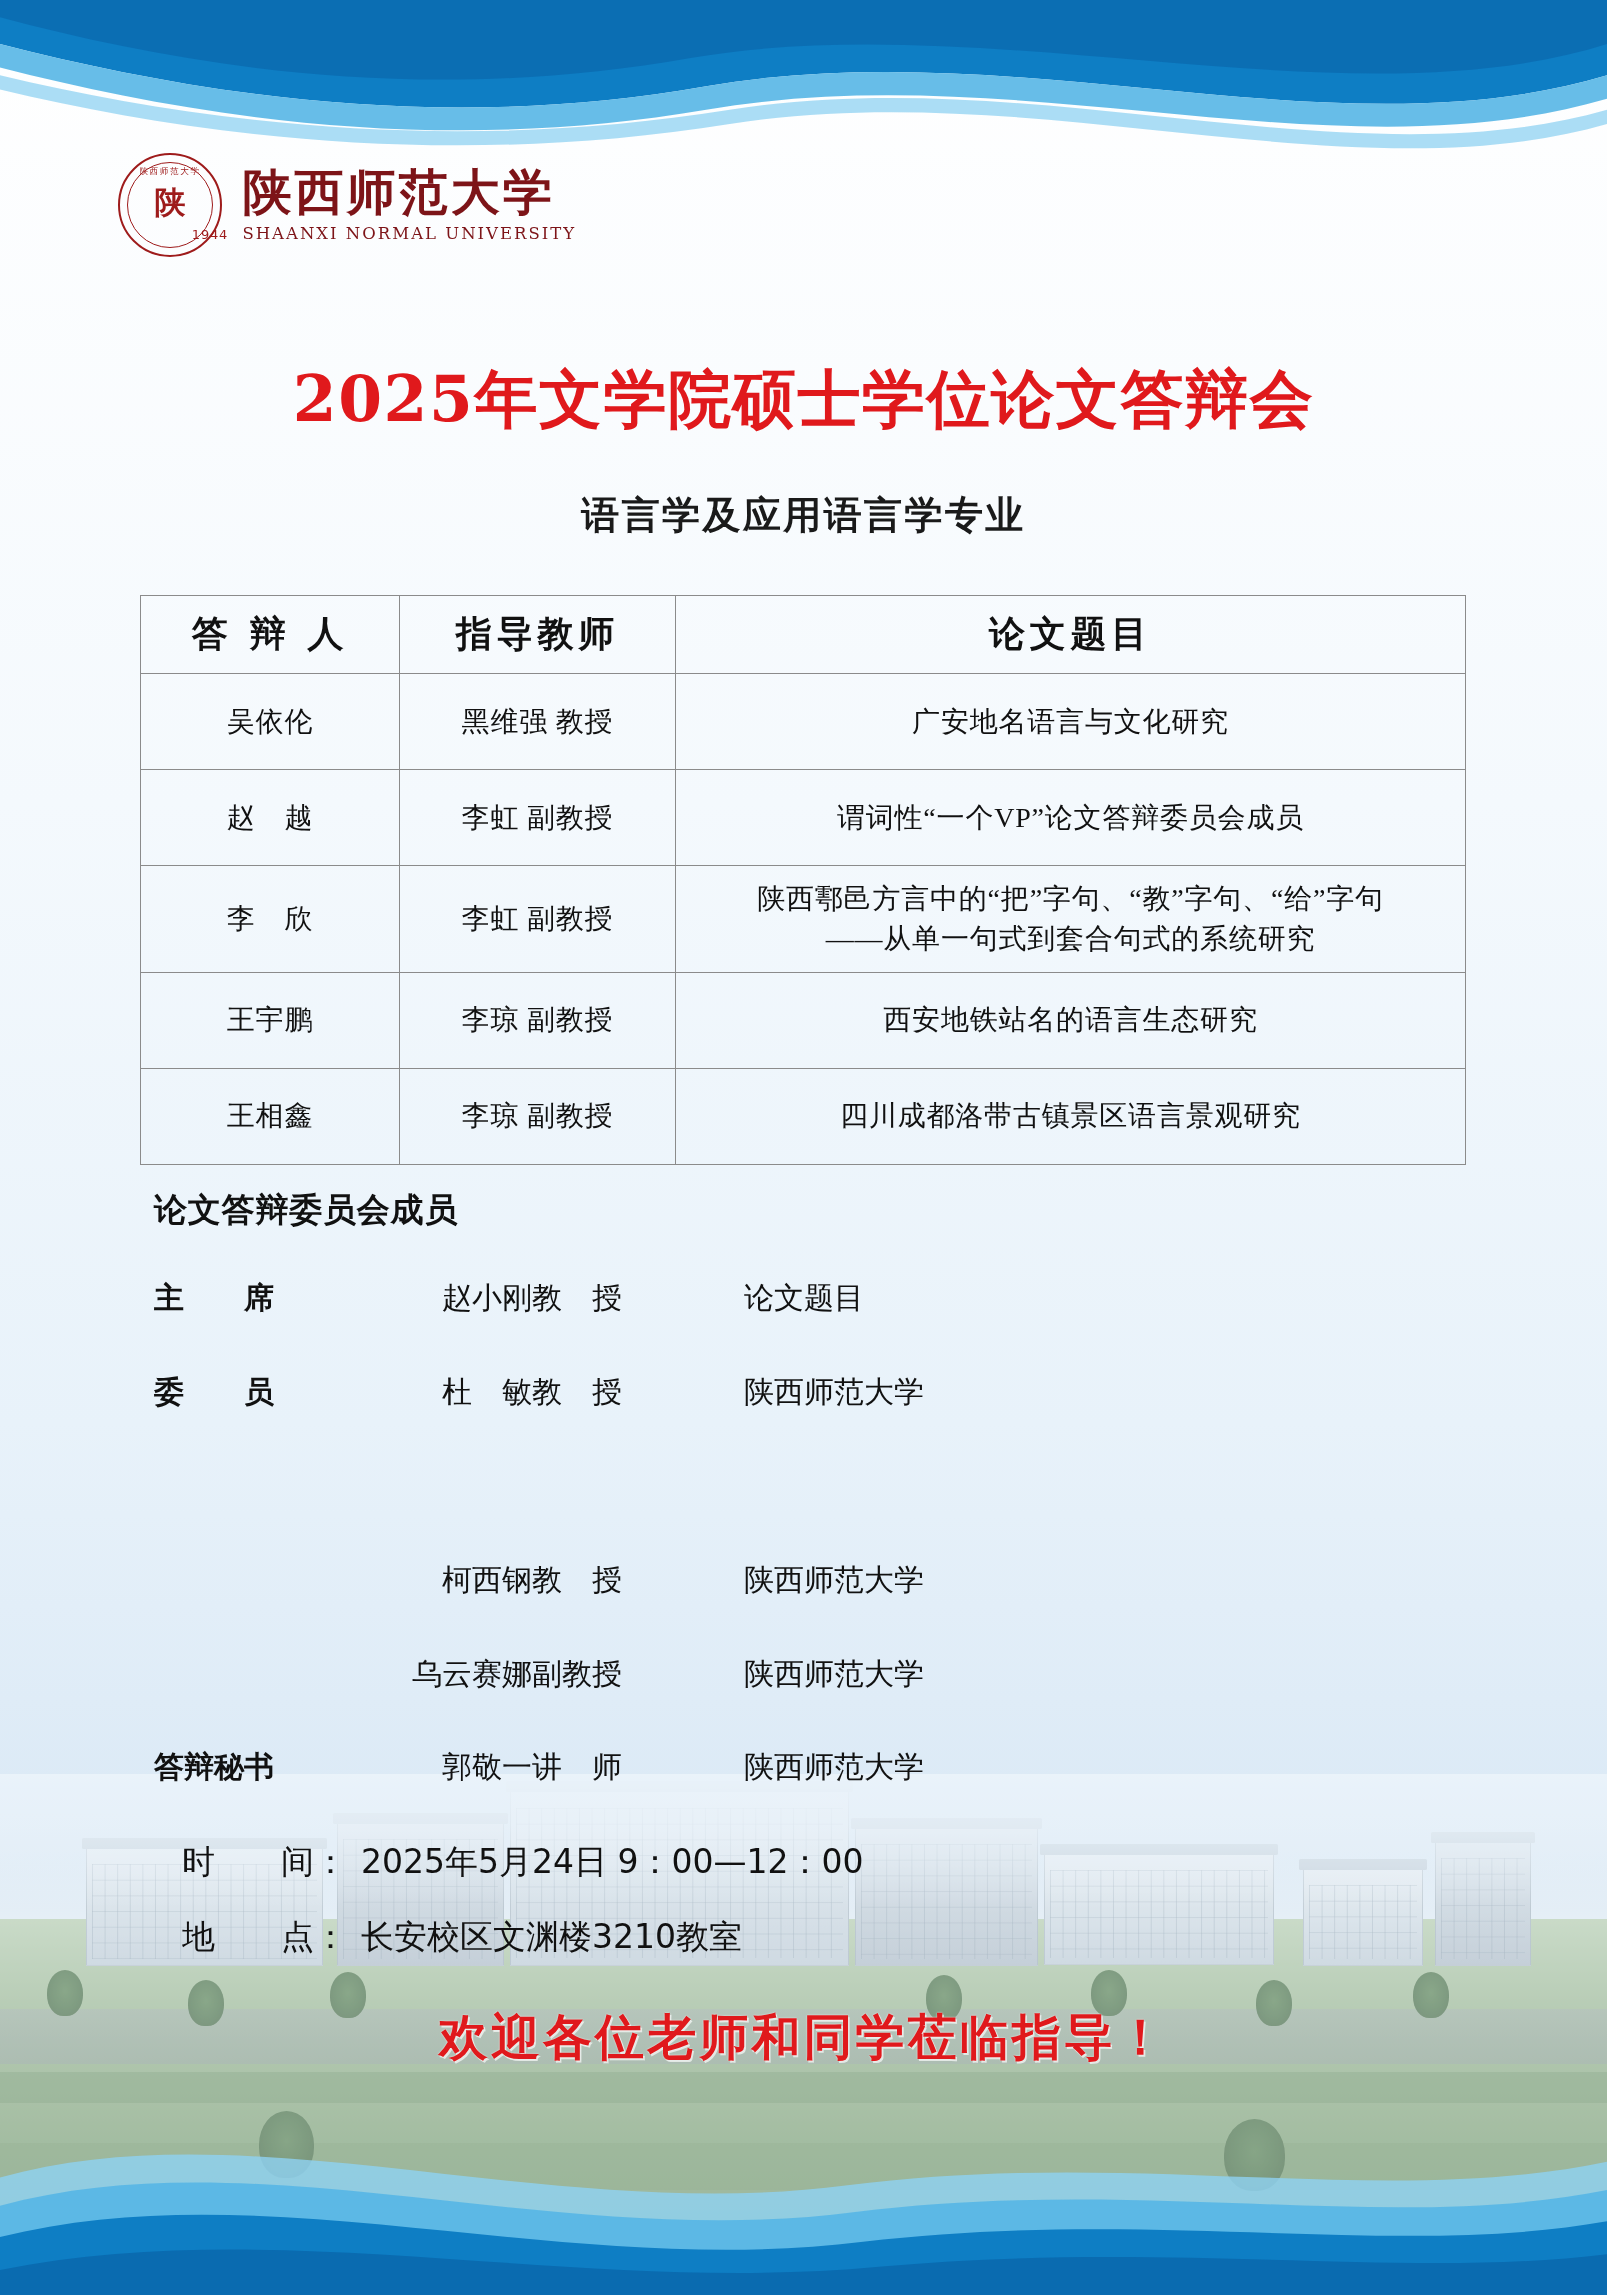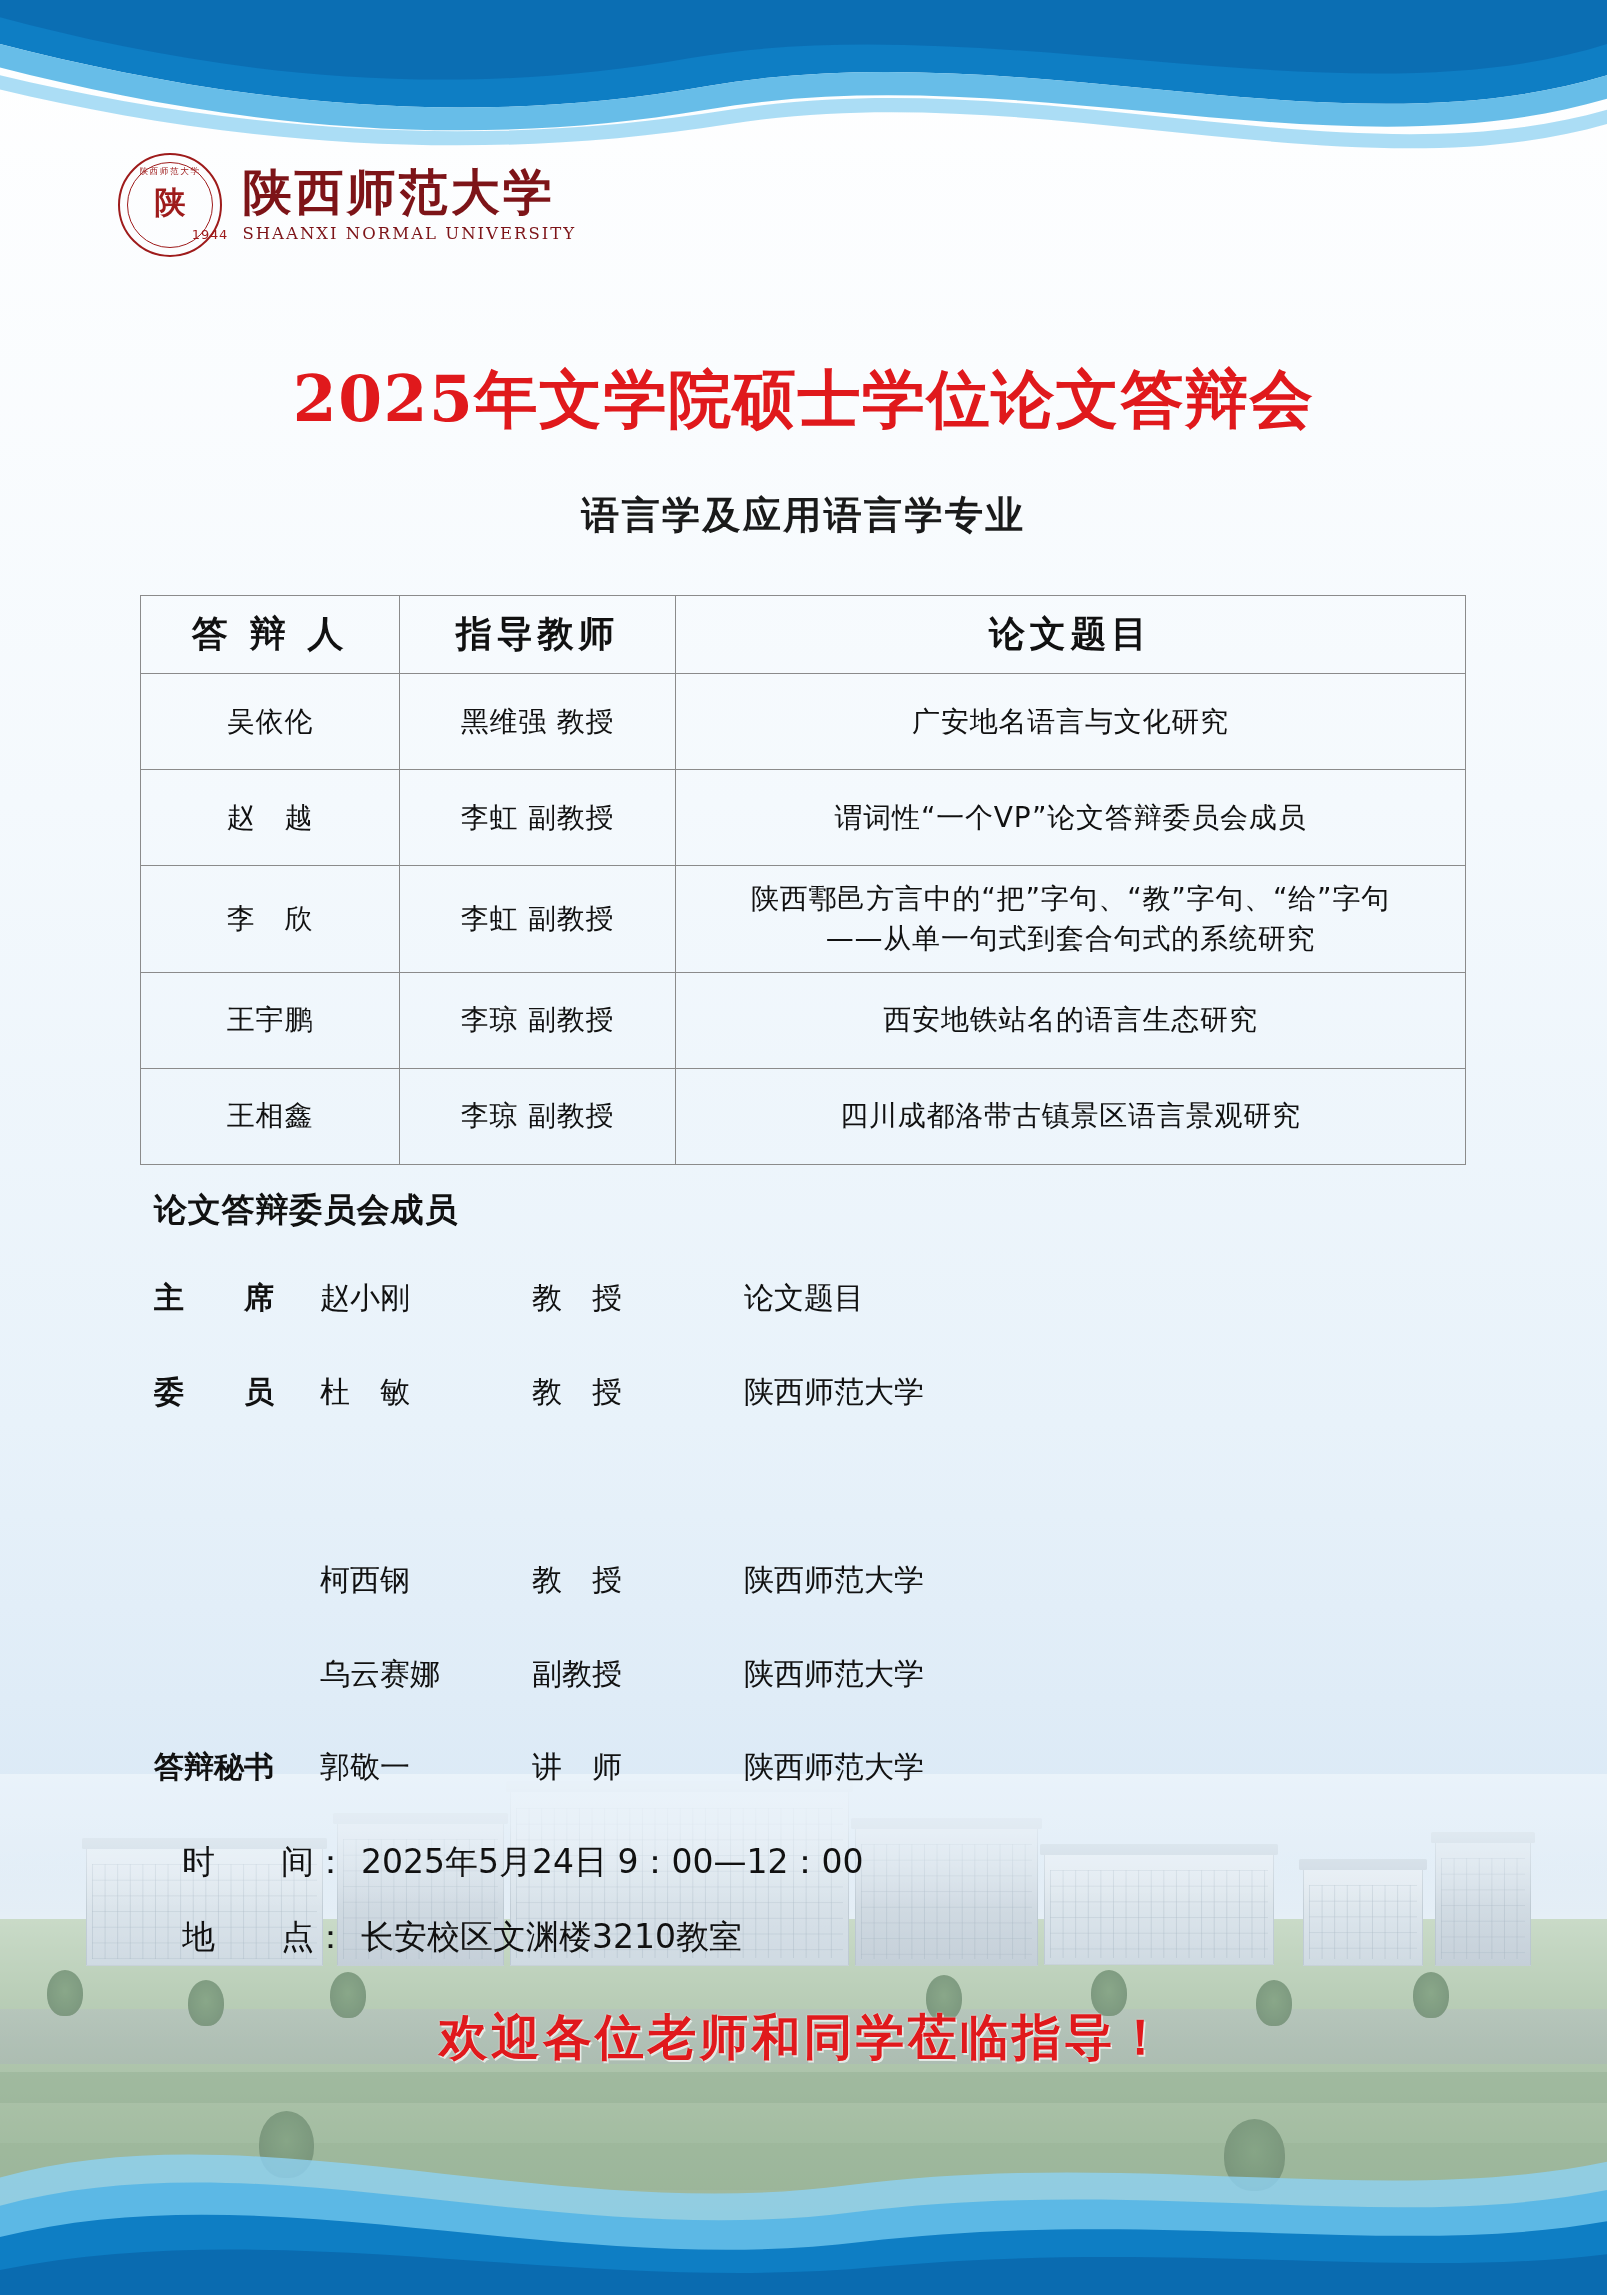--- a/index.html
+++ b/index.html
@@ -203,20 +203,21 @@
   table.defense th {
     font-size: 36px;
     font-weight: 700;
     height: 75px;
     letter-spacing: 4.7px;
   }
   table.defense td {
     font-size: 28px;
     height: 93px;
     letter-spacing: 0.8px;
+    font-family: Liberation Serif, serif;
   }
   table.defense td.two-line { line-height: 1.42; padding: 6.3px 11px; }
   .col-a { width: 259px; }
   .col-b { width: 276px; }
   .col-c { width: auto; }
 
   
   .committee-title {
     position: absolute;
     left: 154px;
@@ -236,20 +237,21 @@
   }
   .c-role {
     display: inline-block;
     width: 166px;
     font-weight: 700;
     letter-spacing: 0;
   }
   .c-name {
     display: inline-block;
     width: 212px;
+    text-align: right;
   }
   .c-rank {
     display: inline-block;
     width: 212px;
   }
   .c-org { display: inline-block; }
 
   
   .tp-row {
     position: absolute;

